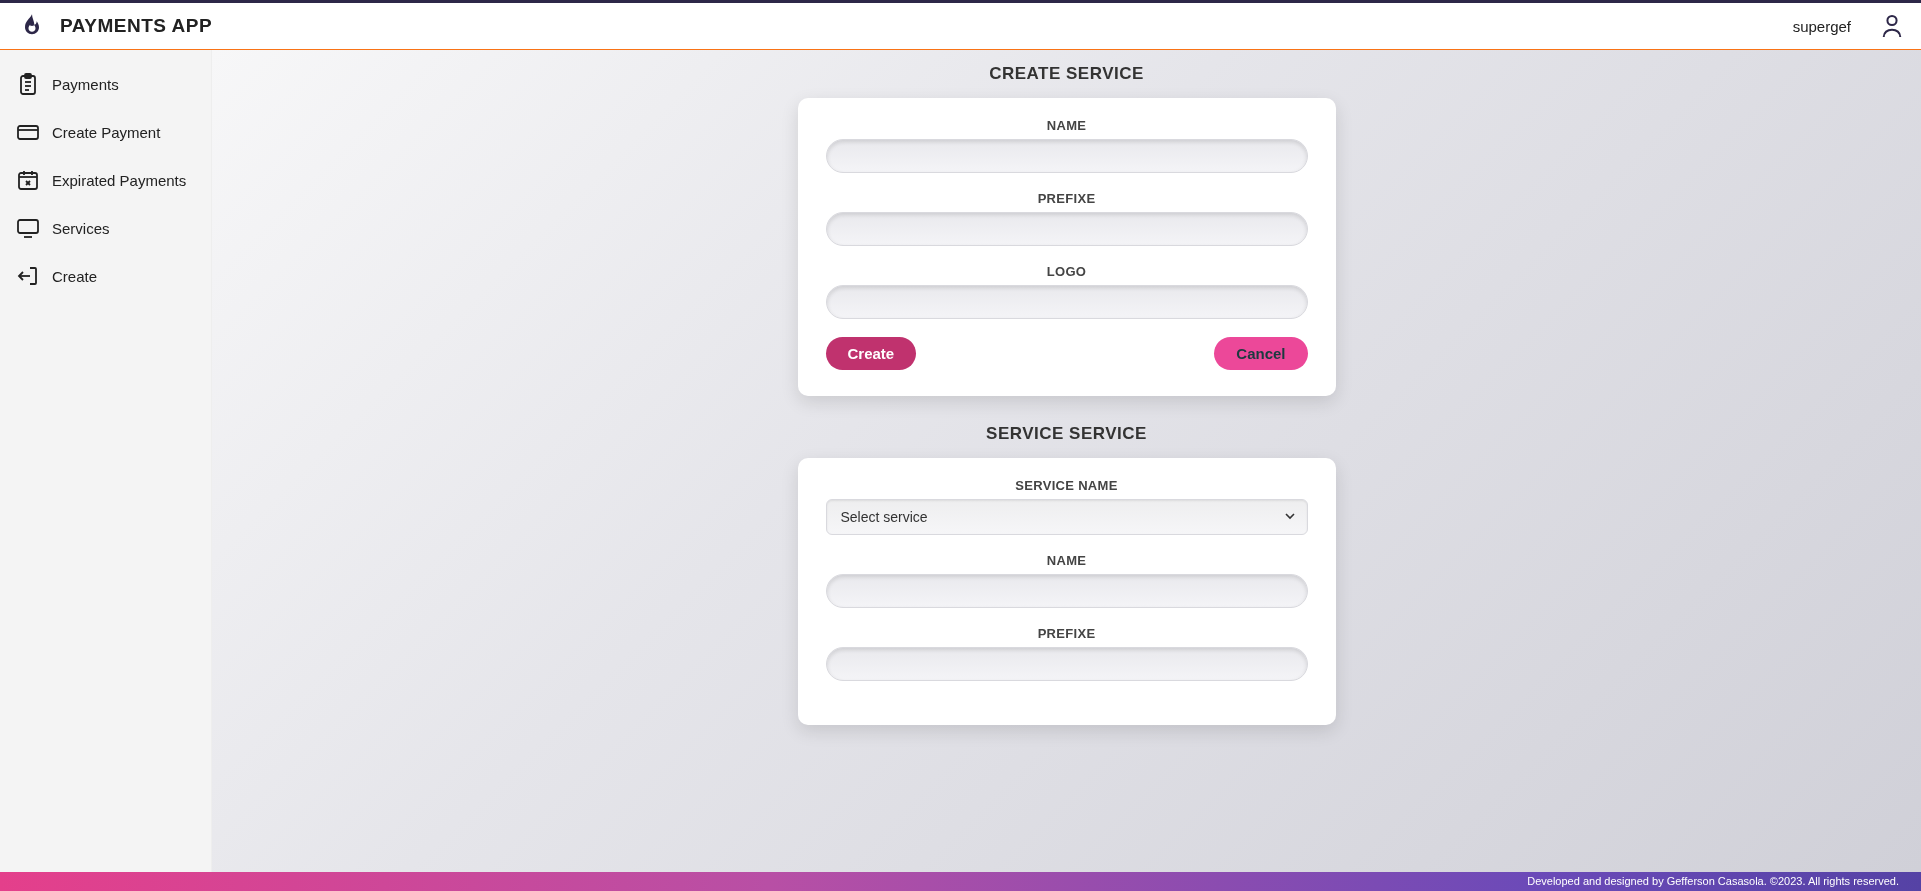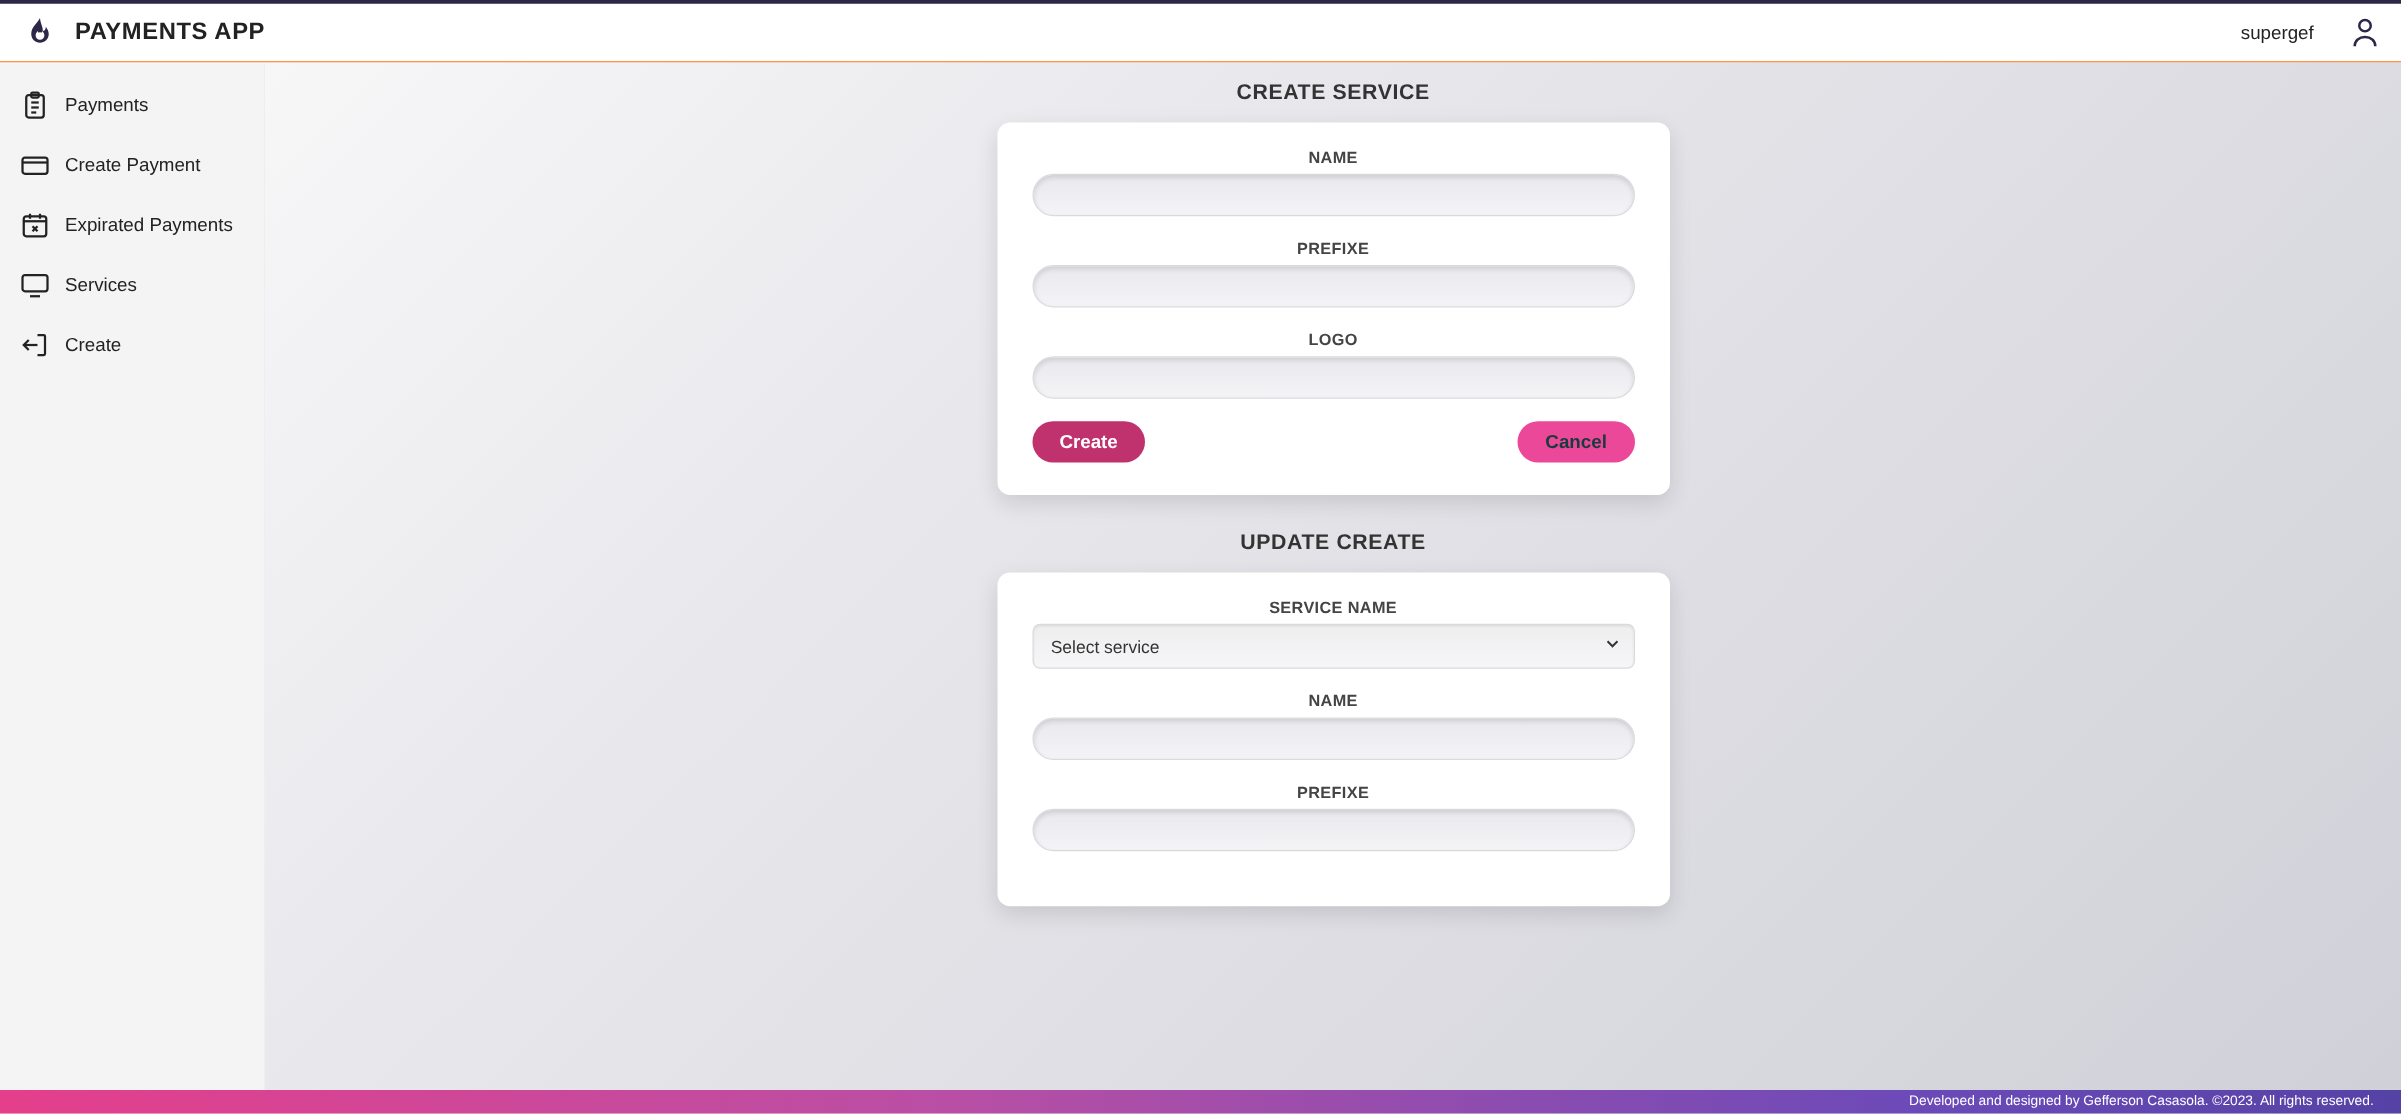--- a/index.html
+++ b/index.html
@@ -249,21 +249,21 @@
         <div class="field">
           <div class="field-label">LOGO</div>
           <input class="field-input" type="text" value="" style="">
         </div>
         <div class="btn-row">
           <button class="btn btn-primary">Create</button>
           <button class="btn btn-secondary">Cancel</button>
         </div>
       </div>
 
-      <div class="section-title">UPDATE CREATE</div>
+      <div class="section-title">SERVICE SERVICE</div>
       <div class="card">
         <div class="field">
           <div class="field-label">SERVICE NAME</div>
           <div class="select-wrap">
             <select class="field-select">
               <option>Select service</option>
             </select>
             <span class="select-caret">
               <svg viewBox="0 0 12 12" fill="none" stroke="#333" stroke-width="1.6">
                   <polyline points="2 4 6 8 10 4"></polyline>

